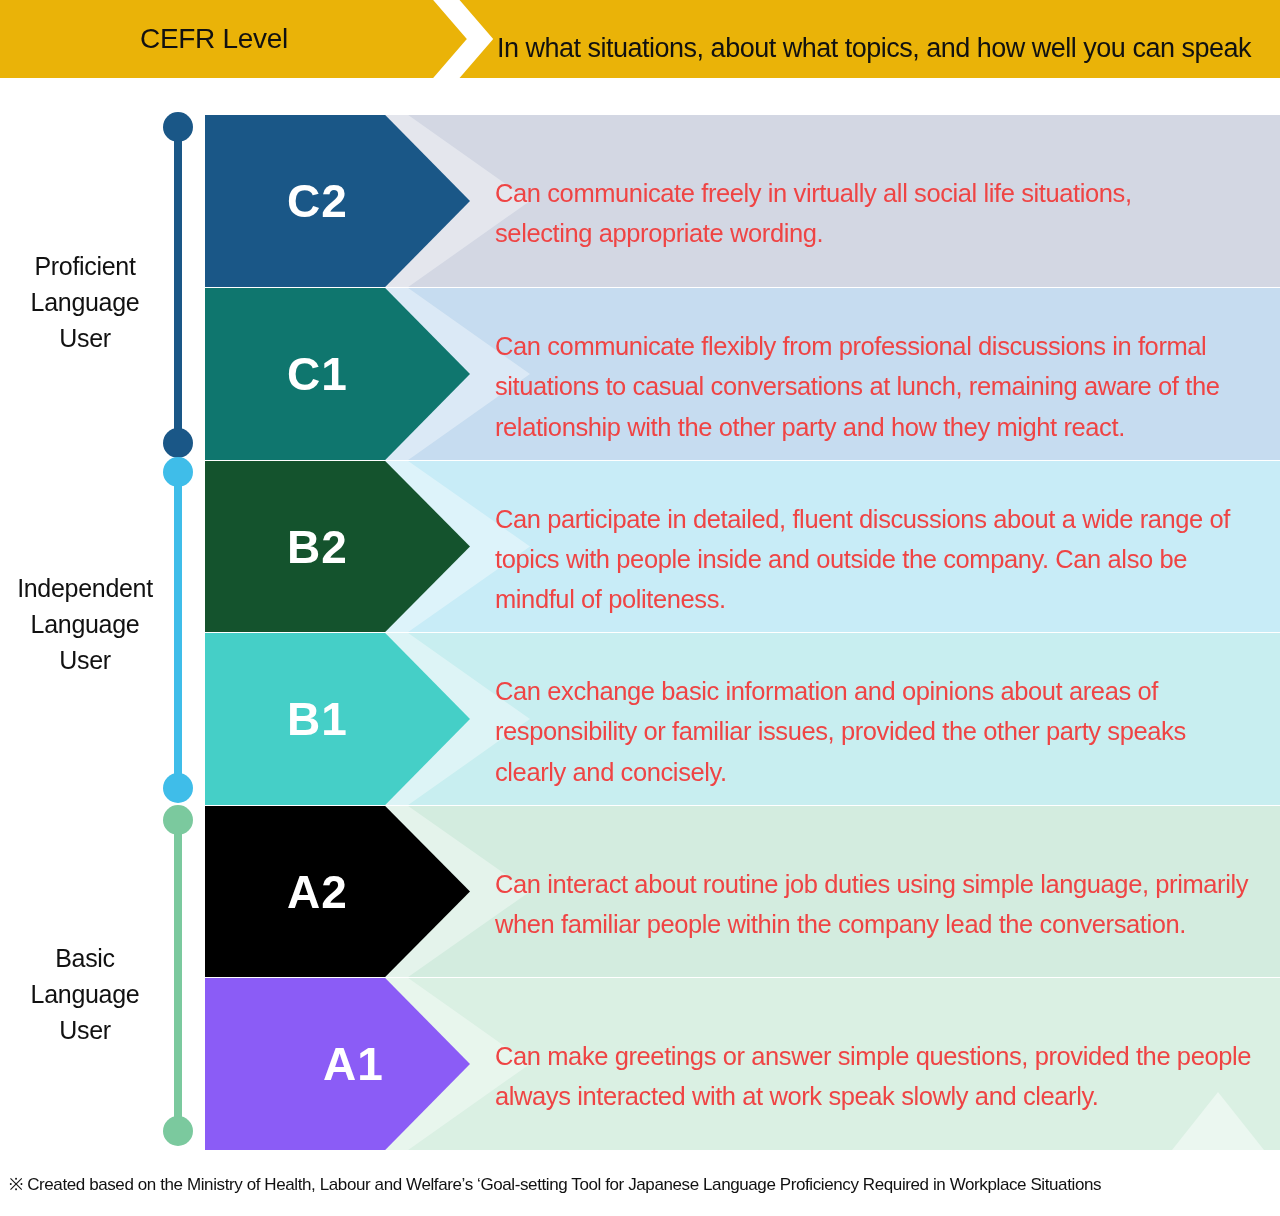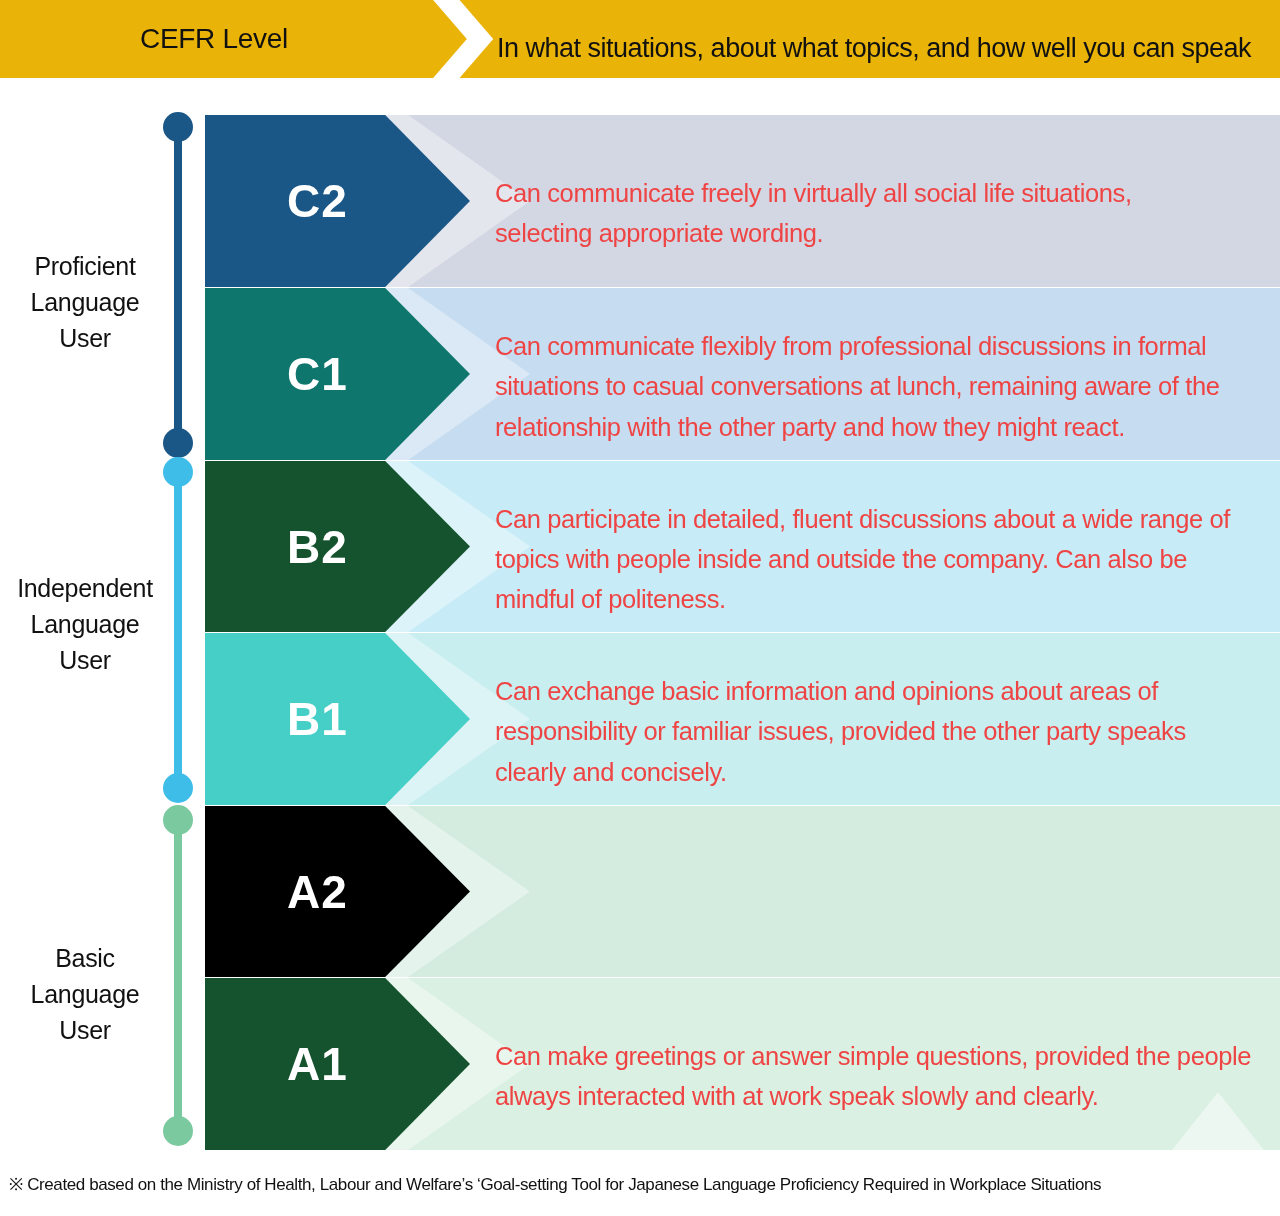--- a/index.html
+++ b/index.html
@@ -138,26 +138,28 @@
 responsibility or familiar issues, provided the other party speaks
 clearly and concisely.</div>
 </div>
 
 <div class="row" style="top:805px;height:172px;">
   <div class="row-bg" style="background: rgb(211, 236, 223);"></div>
   <div class="echo"></div>
   <div class="arrow" style="background: #000000;">
     <span class="level-code">A2</span>
   </div>
+  <div class="desc">Can interact about routine job duties using simple language, primarily
+when familiar people within the company lead the conversation.</div>
 </div>
 
 <div class="row" style="top:977px;height:173px;">
   <div class="row-bg" style="background: rgb(218, 240, 227);"></div>
   <div class="echo"></div>
-  <div class="arrow" style="background: #14532d;">
+  <div class="arrow" style="background: #8b5cf6; padding-left: 36px;">
     <span class="level-code">A1</span>
   </div>
   <div class="desc">Can make greetings or answer simple questions, provided the people
 always interacted with at work speak slowly and clearly.</div>
 </div>
 
 <div class="tl-line" style="left: 174px; top: 127px; height: 316px; background: rgb(26, 87, 135);"></div>
 <div class="tl-dot" style="left: 163px; top: 112px; background: rgb(26, 87, 135);"></div>
 <div class="tl-dot" style="left: 163px; top: 428px; background: rgb(26, 87, 135);"></div>
 <div class="group-label" style="top:248px;">Proficient

